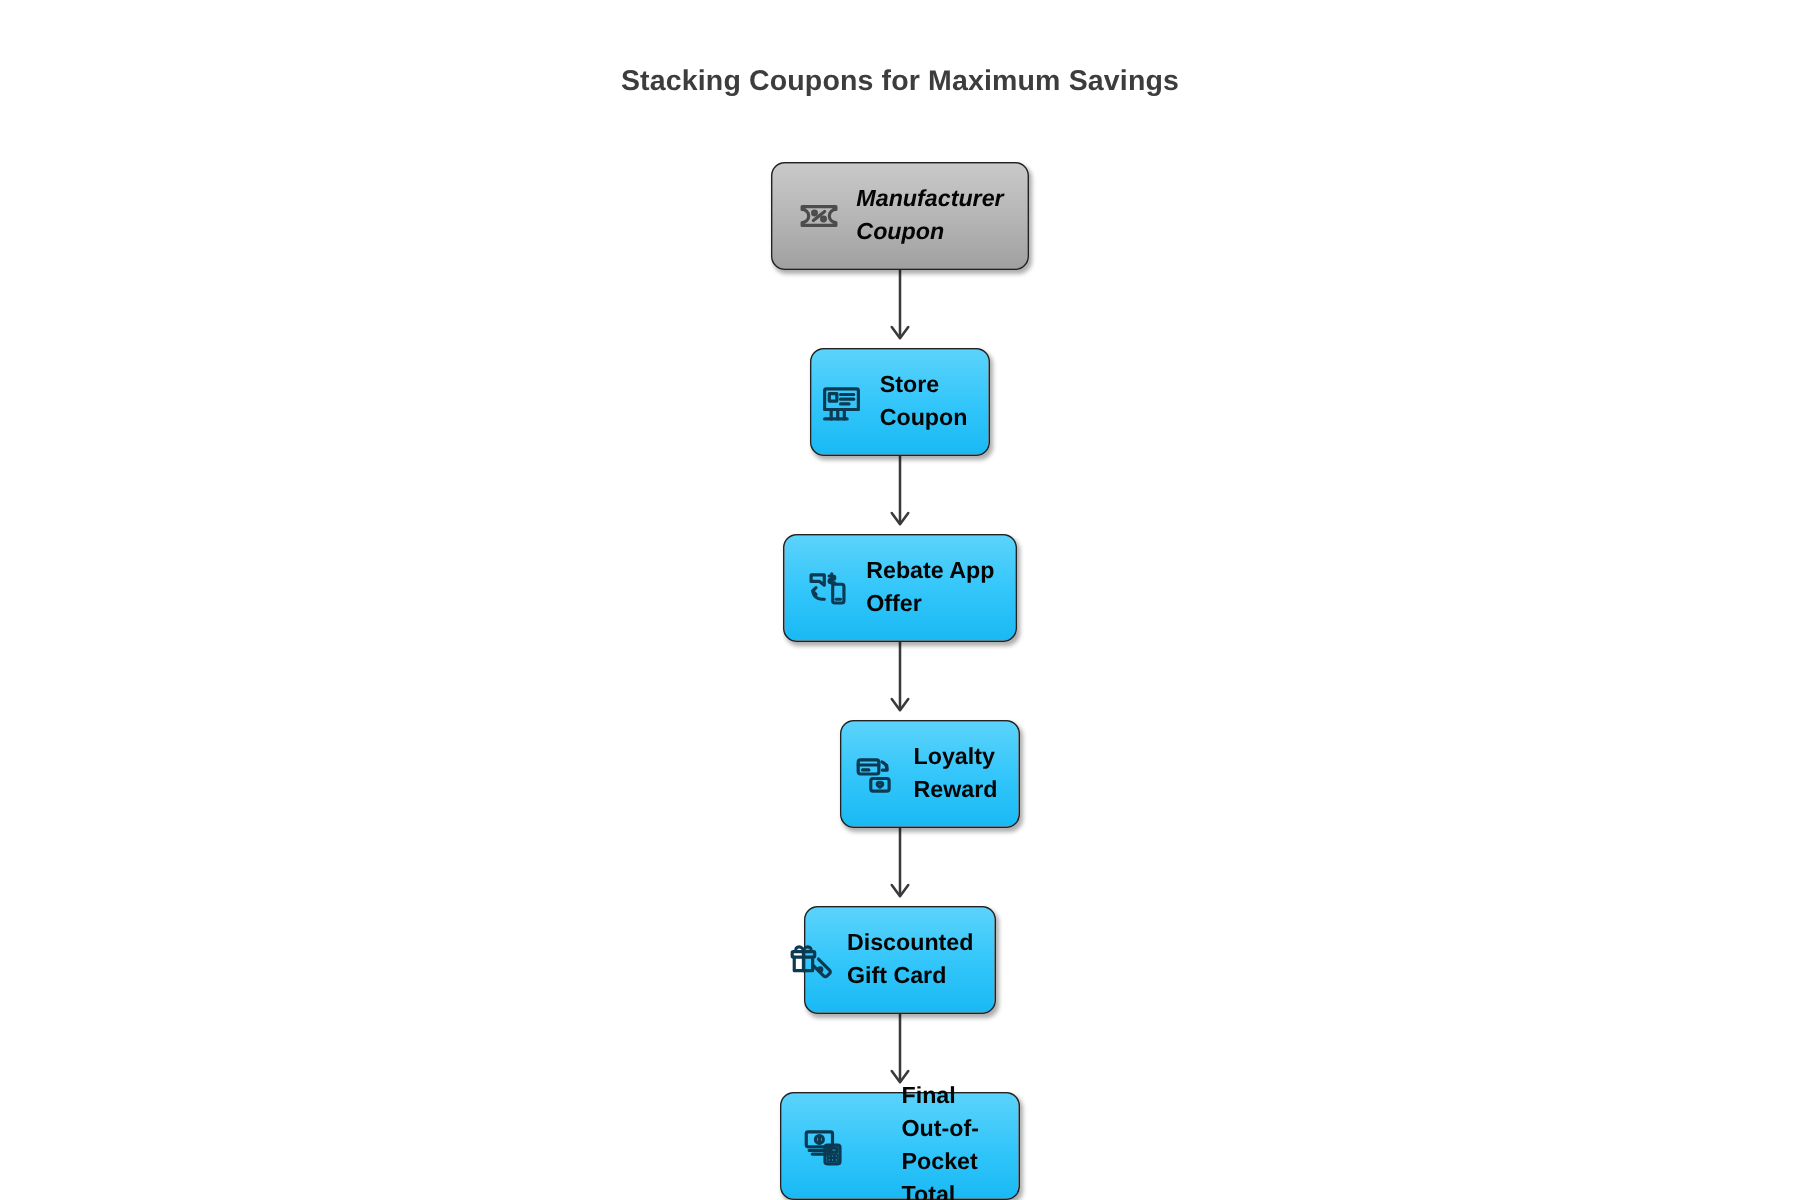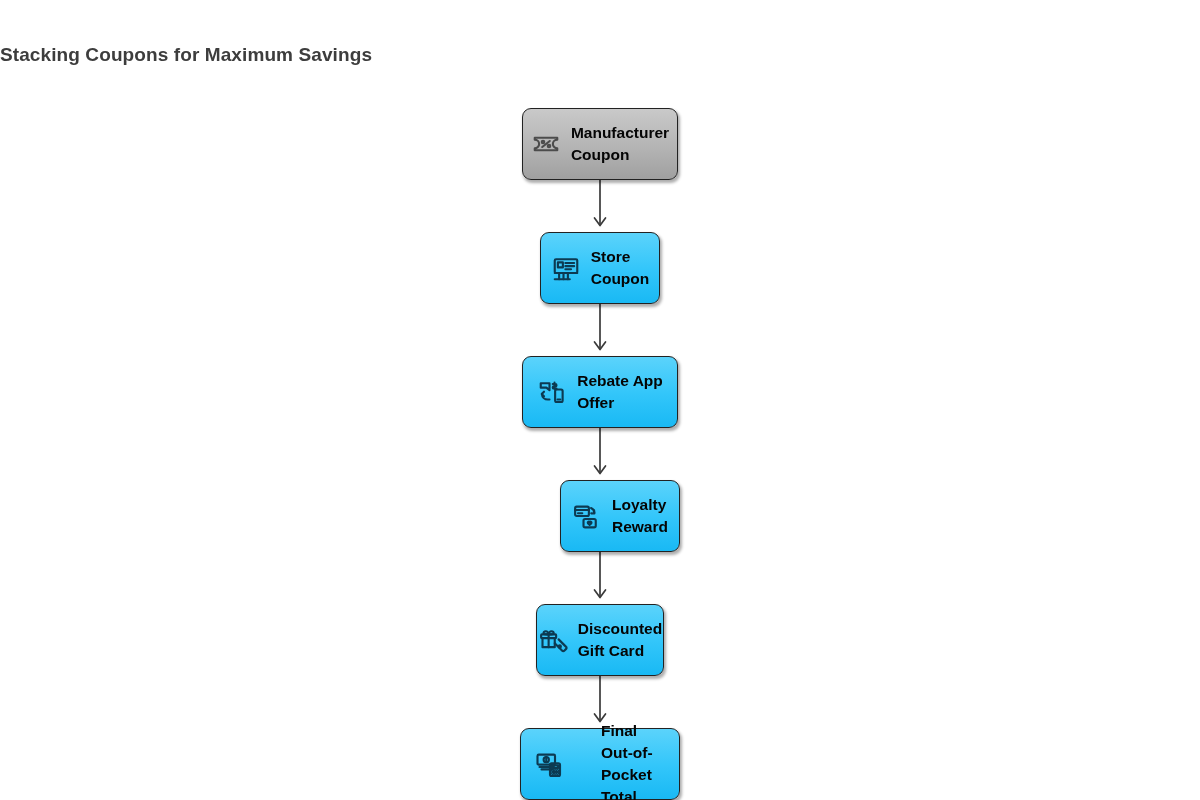--- a/index.html
+++ b/index.html
@@ -13,21 +13,21 @@
     font-family: "Liberation Sans", sans-serif;
     overflow: hidden;
     position: relative;
   }
 
   #diagram-title {
     position: absolute;
     top: 44px;
     left: 0;
     width: 1200px;
-    text-align: left;
+    text-align: center;
     font-size: 19px;
     font-weight: bold;
     color: #3d3d3d;
     letter-spacing: 0.1px;
   }
 
   #flow {
     position: absolute;
     top: 108px;
     left: 0;
@@ -45,20 +45,21 @@
     justify-content: center;
     gap: 10px;
     padding: 0 14px;
     border-radius: 9px;
     border: 1.6px solid #222222;
     box-shadow: 1.5px 2.5px 3px rgba(0,0,0,0.32);
     height: 72px;
   }
   .node.blue {
     background: linear-gradient(180deg, #5bd3fb 0%, #33c6fa 52%, #19b9f4 100%);
+    justify-content: flex-end;
   }
   .node.gray {
     background: linear-gradient(180deg, #c9c9c9 0%, #b4b4b4 55%, #a0a0a0 100%);
   }
 
   .node-label {
     font-size: 15.5px;
     font-weight: bold;
     color: #050505;
     line-height: 1.42;
@@ -78,21 +79,21 @@
 
   .connector {
     width: 26px;
     height: 52px;
     display: block;
     color: #3a3a3a;
   }
   .connector svg { display: block; }
 
   
-  .w-manufacturer { width: 156px; }
+  .w-manufacturer { width: 172px; font-style: italic; }
   .w-store        { width: 120px; }
   .w-rebate       { width: 156px; }
   .w-loyalty      { width: 120px; margin-left: 40px; }
   .w-giftcard     { width: 128px; }
   .w-final        { width: 160px; gap: 36px; }
 </style>
 </head>
 <body>
 
 <div id="diagram-title">Stacking Coupons for Maximum Savings</div>

